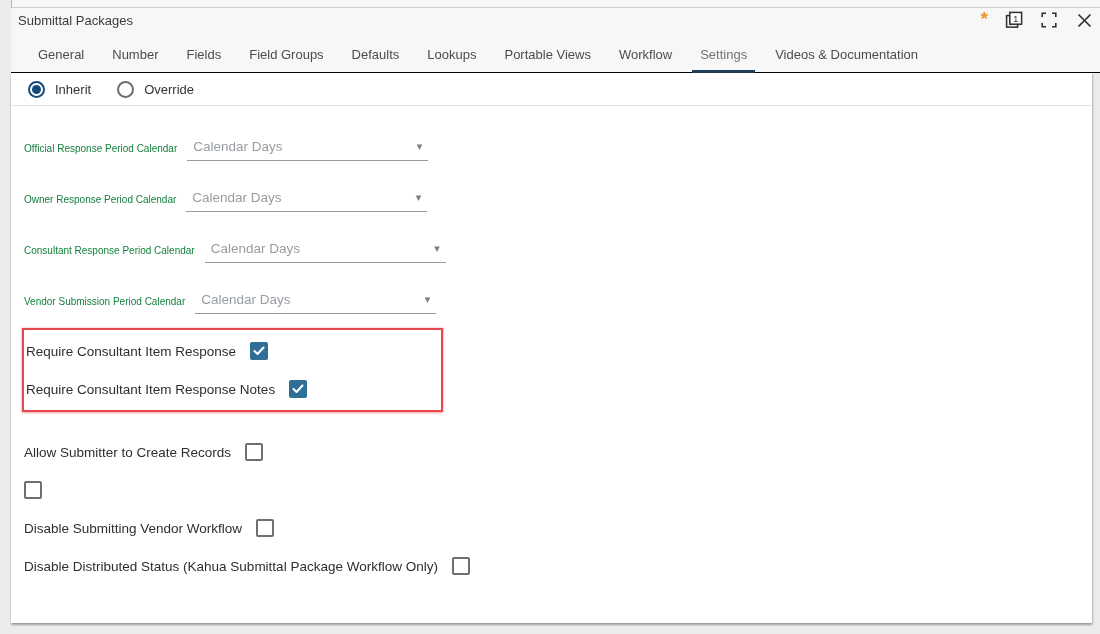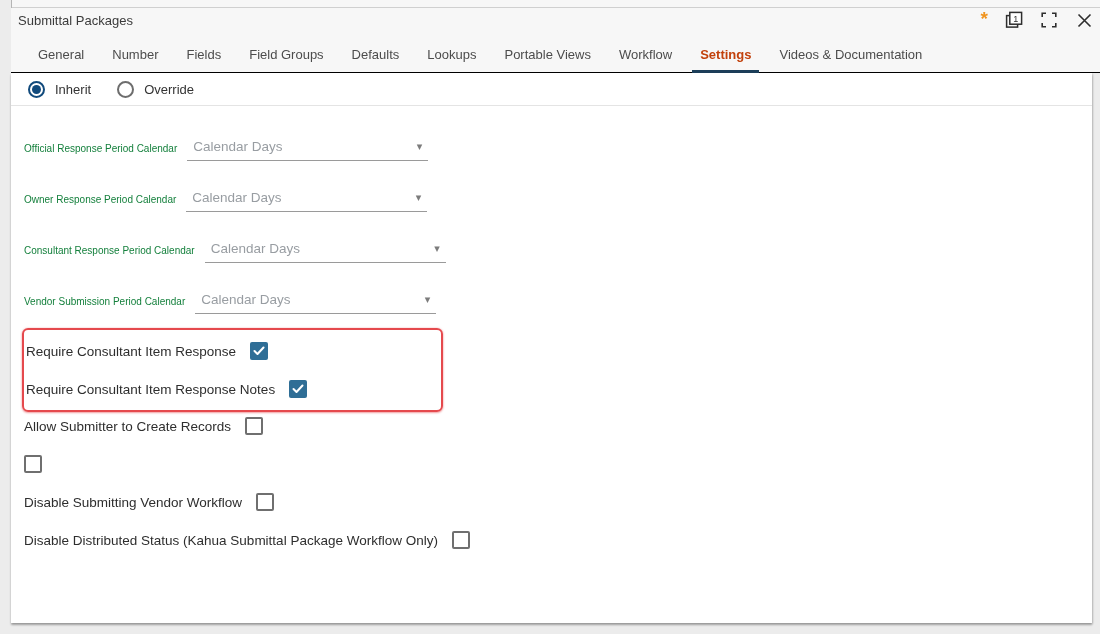--- a/index.html
+++ b/index.html
@@ -16,21 +16,21 @@
   .header::before{content:"";position:absolute;top:7px;left:0;right:0;height:1px;background:#d0d0d0;}
   .header::after{content:"";position:absolute;top:0;left:0;width:1px;height:8px;background:#b5b5b5;}
   .titlebar{position:absolute;top:11px;left:7px;right:0;display:flex;align-items:center;}
   .title{font-size:13px;color:#3b3b3b;}
   .actions{margin-left:auto;display:flex;align-items:center;gap:17px;padding-right:7px;}
   .actions .icon-btn{width:18px;height:18px;display:flex;align-items:center;justify-content:center;cursor:pointer;}
   .dirty{color:var(--asterisk-orange);font-size:19px;font-weight:bold;line-height:10px;height:12px;}
 
   .tabs{position:absolute;left:0;right:0;bottom:0;height:34px;display:flex;gap:12px;padding-left:19px;border-bottom:1px solid #000000;}
   .tab{padding:0 8px;font-size:13px;color:#4c4c4c;display:flex;align-items:center;height:calc(100% + 1px);border-bottom:3px solid transparent;cursor:pointer;white-space:nowrap;}
-  .tab.active{color:#c2410c;font-weight:bold;border-bottom-color:var(--accent-navy);}
+  .tab.active{color:#737373;font-weight:normal;border-bottom-color:var(--accent-navy);}
 
   
   .content-panel{position:absolute;left:11px;top:73px;width:1081px;height:550px;background:#ffffff;
     box-shadow:0 2px 2px rgba(0,0,0,0.28),1px 1px 2px rgba(0,0,0,0.14);}
   .radio-row{height:33px;border-bottom:1px solid #e4e4e4;display:flex;align-items:center;gap:26px;padding-left:17px;}
   .radio-opt{display:flex;align-items:center;gap:10px;font-size:13px;color:#333;cursor:pointer;}
   .radio-circle{width:17px;height:17px;border-radius:50%;border:2px solid #6d6d6d;position:relative;flex:none;}
   .radio-opt.selected .radio-circle{border-color:var(--radio-selected);}
   .radio-opt.selected .radio-circle::after{content:"";position:absolute;inset:2px;background:var(--radio-selected);border-radius:50%;}
 
@@ -38,24 +38,24 @@
   .cal-row{display:flex;align-items:flex-end;height:37px;margin-bottom:14px;}
   .cal-label{font-size:10px;color:#15803d;padding-bottom:7px;white-space:nowrap;}
   .cal-select{width:241px;margin-left:10px;border-bottom:1px solid #9a9a9a;padding:0 6px 6px 6px;display:flex;align-items:center;font-size:13.5px;color:#989da2;cursor:pointer;}
   .cal-select .caret{margin-left:auto;color:#7c7c7c;font-size:11px;line-height:1;}
 
   .chk-row{display:flex;align-items:center;height:20px;margin-bottom:18px;}
   .chk-label{font-size:13.5px;color:#2e2e2e;margin-right:14px;white-space:nowrap;}
   .checkbox{width:18px;height:18px;border:2px solid #6f6f6f;border-radius:2px;background:#fff;cursor:pointer;display:flex;align-items:center;justify-content:center;flex:none;}
   .checkbox.checked{border:none;background:var(--checkbox-checked);}
 
-  .highlight-group{border:2px solid var(--annotation-red);border-radius:6px;width:421px;margin-left:-2px;margin-top:4px;
+  .highlight-group{border:2px solid var(--annotation-red);border-radius:0;width:421px;margin-left:-2px;margin-top:4px;
     padding:11px 0 11px 2px;box-shadow:0 1px 2px rgba(229,73,77,0.45),0 0 2px rgba(229,73,77,0.35);}
   .highlight-group .chk-row:last-child{margin-bottom:0;}
-  .post-group{margin-top:4px;}
+  .post-group{margin-top:30px;}
 
   svg{display:block;}
 </style>
 </head>
 <body>
 
 <div class="stage">
 
   <div class="header">
     <div class="titlebar">

